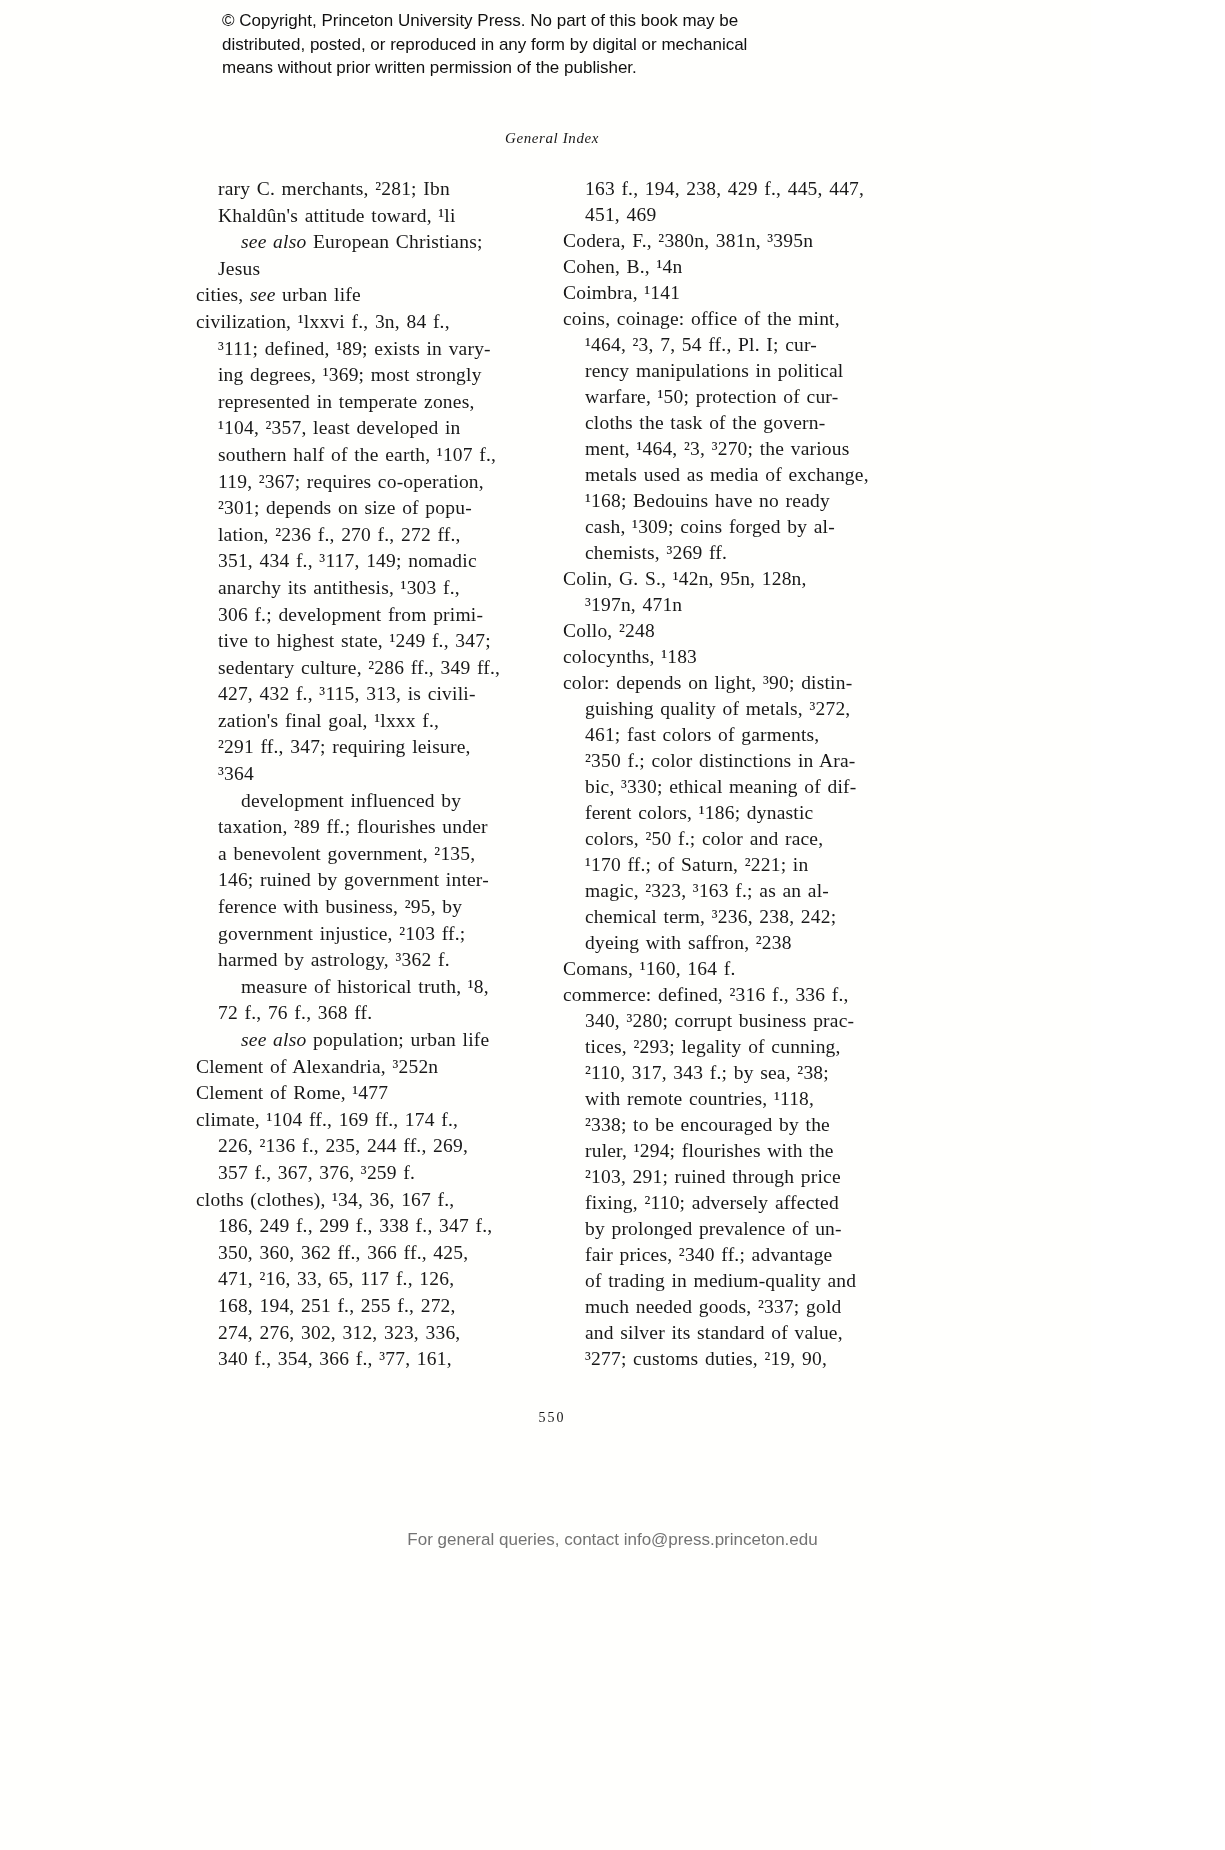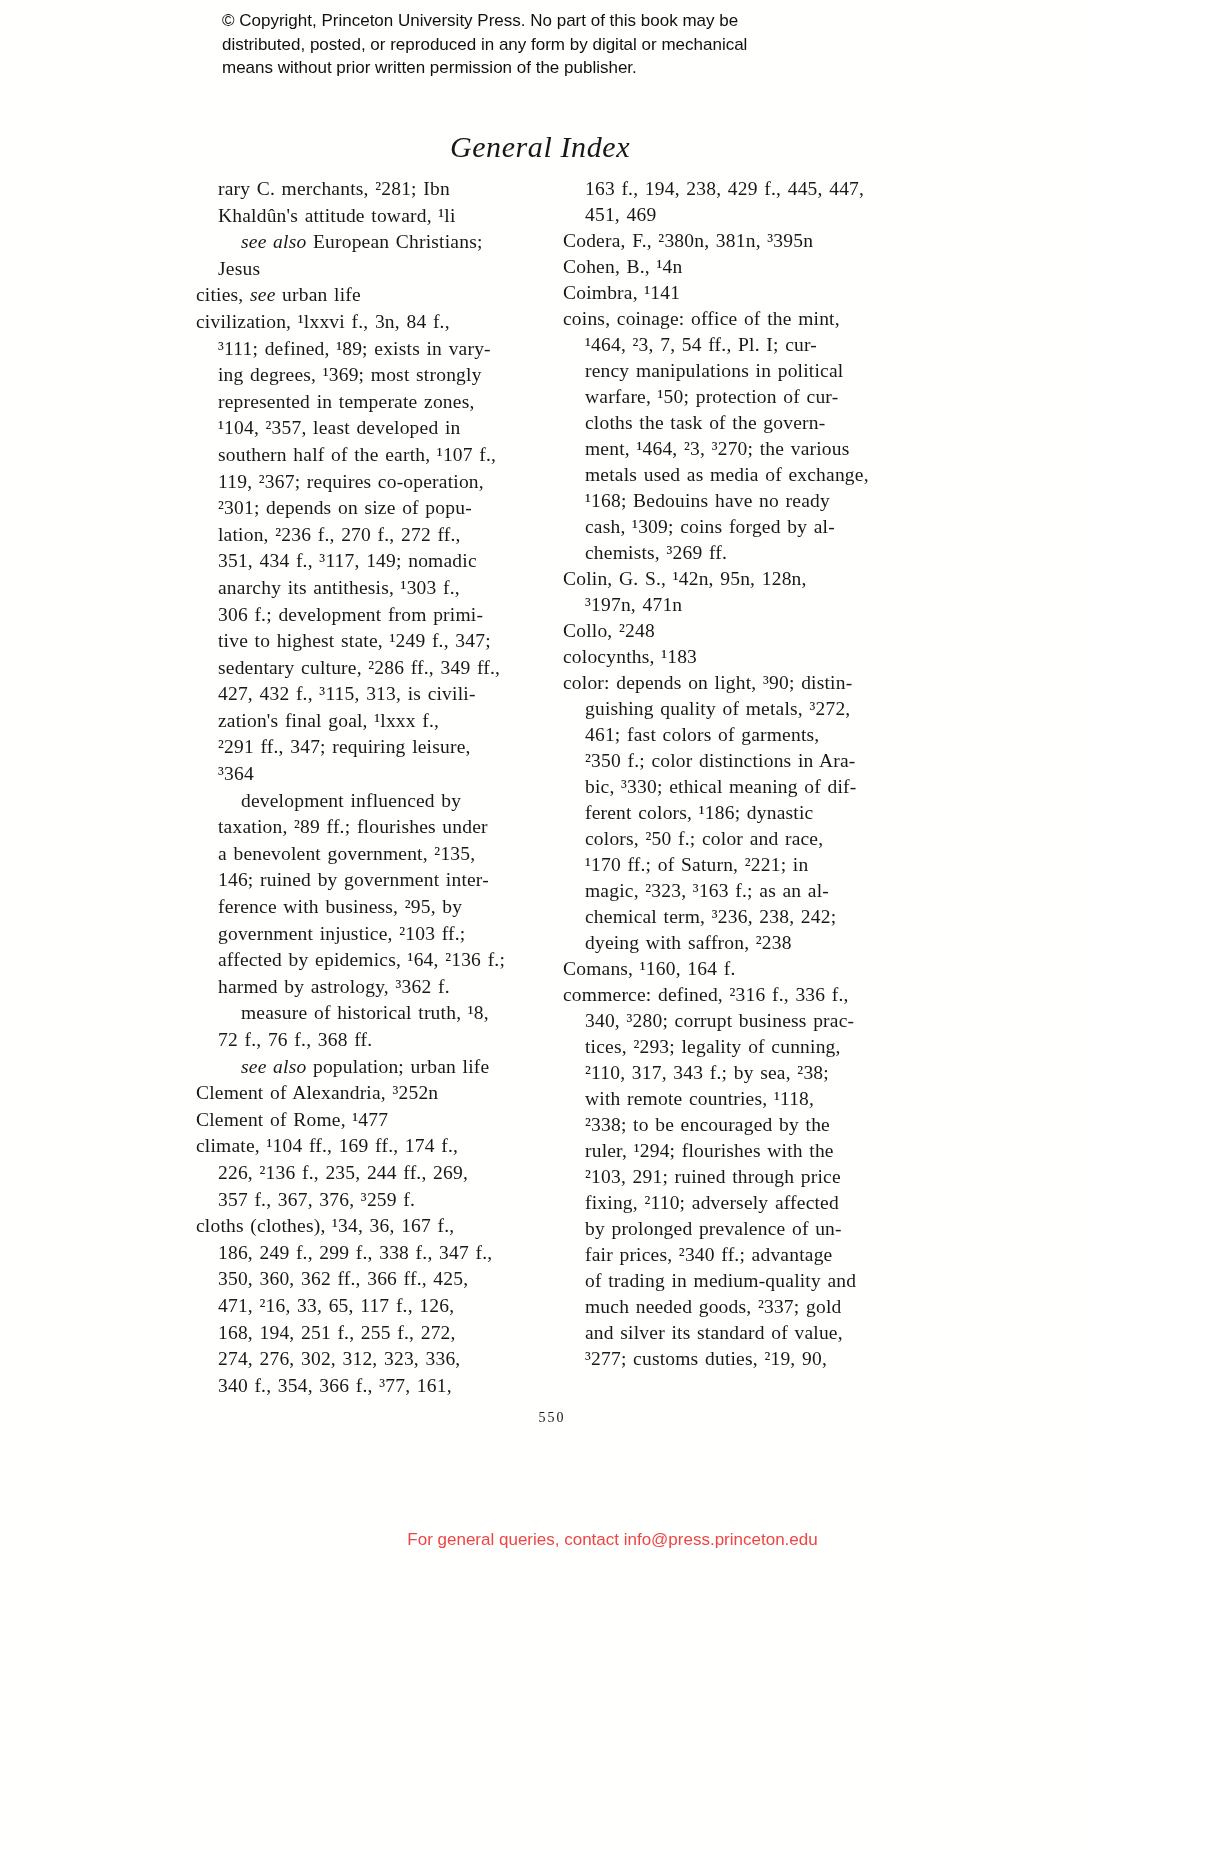--- a/index.html
+++ b/index.html
@@ -17,25 +17,25 @@
     position: absolute;
     left: 222px;
     top: 9px;
     font-family: "Liberation Sans", sans-serif;
     font-size: 17px;
     line-height: 23.5px;
     color: #101010;
   }
   .title {
     position: absolute;
-    left: 184px;
+    left: 196px;
     top: 130px;
     width: 712px;
     text-align: center;
-    font-size: 30px;
+    font-size: 15px;
     font-weight: normal;
     font-style: italic;
     letter-spacing: 0.6px;
     font-family: "Liberation Serif", serif;
   }
   .col {
     position: absolute;
     top: 176px;
     font-size: 19.5px;
     letter-spacing: 0.2px;
@@ -58,21 +58,21 @@
     letter-spacing: 2px;
   }
   .footer {
     position: absolute;
     left: 0;
     top: 1530px;
     width: 1225px;
     text-align: center;
     font-family: "Liberation Sans", sans-serif;
     font-size: 17px;
-    color: #ef4444;
+    color: #737373;
   }
 </style>
 </head>
 <body>
 
 <div class="page">
 
   <div class="copyright">
       <div class="line ind-0"><span>© Copyright, Princeton University Press. No part of this book may be</span></div>
       <div class="line ind-0"><span>distributed, posted, or reproduced in any form by digital or mechanical</span></div>
@@ -104,21 +104,20 @@
       <div class="line ind-1"><span>427, 432 f., ³115, 313, is civili-</span></div>
       <div class="line ind-1"><span>zation's final goal, ¹lxxx f.,</span></div>
       <div class="line ind-1"><span>²291 ff., 347; requiring leisure,</span></div>
       <div class="line ind-1"><span>³364</span></div>
       <div class="line ind-2"><span>development influenced by</span></div>
       <div class="line ind-1"><span>taxation, ²89 ff.; flourishes under</span></div>
       <div class="line ind-1"><span>a benevolent government, ²135,</span></div>
       <div class="line ind-1"><span>146; ruined by government inter-</span></div>
       <div class="line ind-1"><span>ference with business, ²95, by</span></div>
       <div class="line ind-1"><span>government injustice, ²103 ff.;</span></div>
-      <div class="line ind-1"><span>affected by epidemics, ¹64, ²136 f.;</span></div>
       <div class="line ind-1"><span>harmed by astrology, ³362 f.</span></div>
       <div class="line ind-2"><span>measure of historical truth, ¹8,</span></div>
       <div class="line ind-1"><span>72 f., 76 f., 368 ff.</span></div>
       <div class="line ind-2"><span class="it">see also</span><span> population; urban life</span></div>
       <div class="line ind-0"><span>Clement of Alexandria, ³252n</span></div>
       <div class="line ind-0"><span>Clement of Rome, ¹477</span></div>
       <div class="line ind-0"><span>climate, ¹104 ff., 169 ff., 174 f.,</span></div>
       <div class="line ind-1"><span>226, ²136 f., 235, 244 ff., 269,</span></div>
       <div class="line ind-1"><span>357 f., 367, 376, ³259 f.</span></div>
       <div class="line ind-0"><span>cloths (clothes), ¹34, 36, 167 f.,</span></div>

